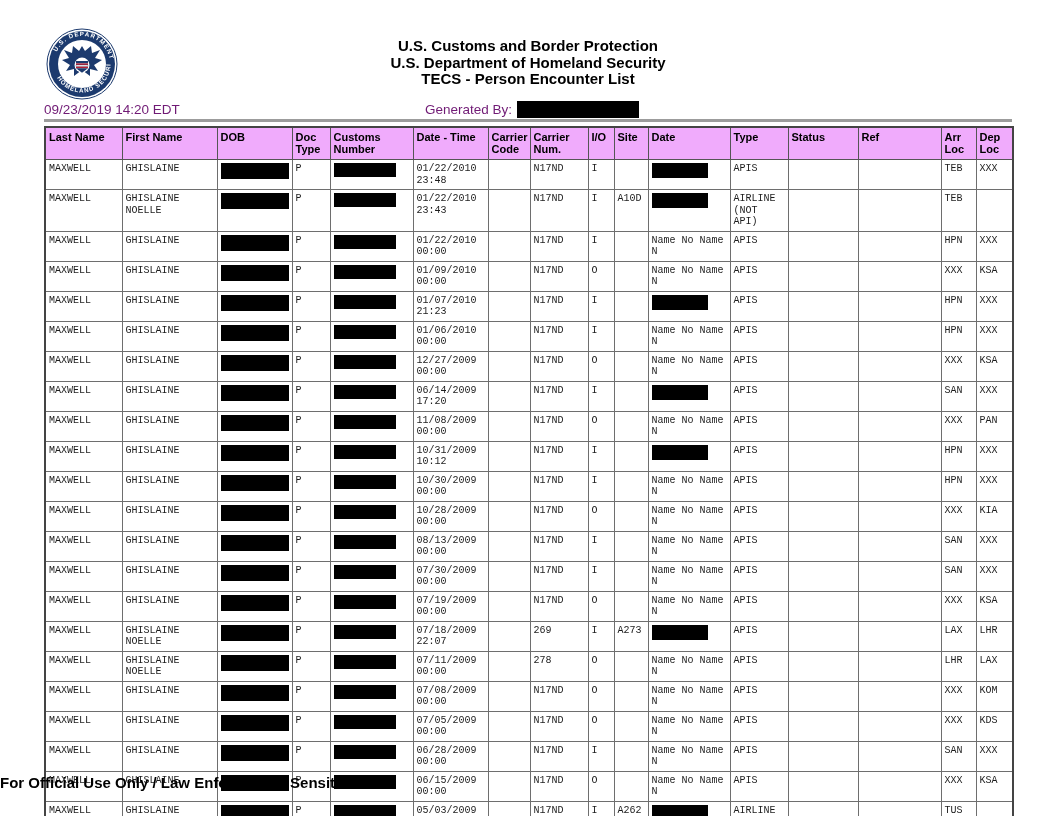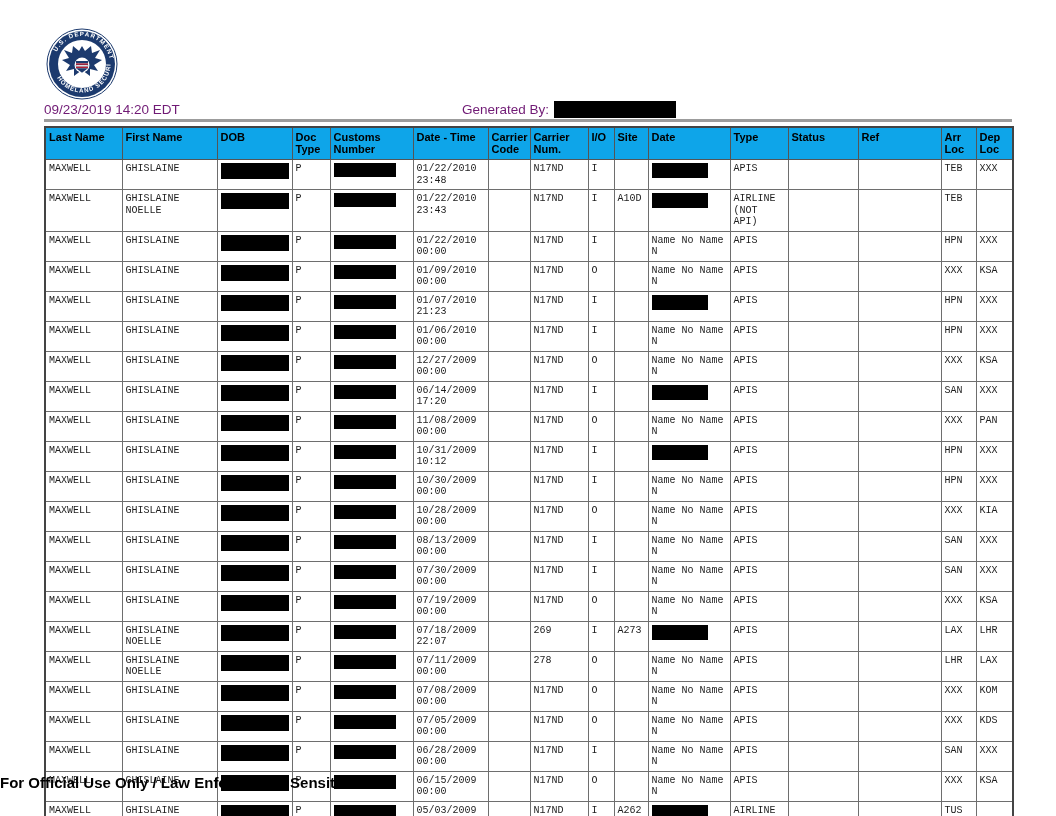--- a/index.html
+++ b/index.html
@@ -6,30 +6,30 @@
   .page{position:relative;width:1056px;height:816px;background:#ffffff;margin:0 auto;
         font-family:"Liberation Sans", sans-serif;overflow:hidden;}
 
   
   .seal{position:absolute;left:46px;top:28px;width:72px;height:72px;}
   .title-block{position:absolute;top:38px;left:0;right:0;text-align:center;
                font-weight:bold;font-size:15px;line-height:16.5px;color:#000;}
   .info-line{position:absolute;top:101px;left:44px;width:968px;height:18px;font-size:13.5px;color:#701a75;}
   .timestamp{position:absolute;left:0;top:1px;}
   .generated{position:absolute;left:381px;top:0;display:flex;align-items:center;}
-  .generated .lbl{margin-right:5px;margin-left:37px;}
+  .generated .lbl{margin-right:5px;}
   .gen-redact{width:122px;height:17px;background:#000;display:inline-block;}
   .page-indicator{position:absolute;right:30px;top:1px;white-space:nowrap;margin-top:38px;}
   .page-total{font-family:"DejaVu Sans Mono", monospace;font-size:14px;position:relative;top:1px;letter-spacing:0px;}
   .rule{position:absolute;top:119px;left:44px;width:968px;height:3px;background:#9c9c9c;}
 
   
   table.encounters{position:absolute;top:126px;left:44px;width:968px;
     border-collapse:collapse;table-layout:fixed;border:2px solid #444;}
-  .encounters th{background:#0ea5e9;font-size:11px;line-height:12px;font-weight:bold;
+  .encounters th{background:#f0abfc;font-size:11px;line-height:12px;font-weight:bold;
     text-align:left;vertical-align:top;padding:3px 3px 4px 3px;border:1px solid #555;color:#000;}
   .encounters td{font-family:"Liberation Mono","DejaVu Sans Mono",monospace;
     font-size:10px;line-height:11.5px;color:#1c1c1c;vertical-align:top;
     padding:3px 3px;border:1px solid #6e6e6e;white-space:pre-line;height:22px;
     overflow:hidden;}
   col.c1{width:77px}  col.c2{width:95px}  col.c3{width:75px}  col.c4{width:38px}
   col.c5{width:83px}  col.c6{width:75px}  col.c7{width:42px}  col.c8{width:58px}
   col.c9{width:26px}  col.c10{width:34px} col.c11{width:82px} col.c12{width:58px}
   col.c13{width:70px} col.c14{width:83px} col.c15{width:35px} col.c16{width:37px}
 
@@ -70,20 +70,25 @@
       <g>
         <rect x="30" y="33" width="12" height="2.4" fill="#1c3a6e"></rect>
         <rect x="30" y="35.4" width="12" height="1.6" fill="#b22234"></rect>
         <rect x="30" y="37" width="12" height="1.6" fill="#ffffff" stroke="#1c3a6e" stroke-width="0.3"></rect>
         <rect x="30" y="38.6" width="12" height="1.6" fill="#b22234"></rect>
         <path d="M30 40.2 h12 l-6 4.5 z" fill="#1c3a6e"></path>
       </g>
     </svg>
   </div>
 
+  <div class="title-block">
+    <div>U.S. Customs and Border Protection</div>
+    <div>U.S. Department of Homeland Security</div>
+    <div>TECS - Person Encounter List</div>
+  </div>
 
   <div class="info-line">
     <span class="timestamp">09/23/2019 14:20 EDT</span>
     <span class="generated">
       <span class="lbl">Generated By:</span>
       <span class="gen-redact"></span>
     </span>
     <span class="page-indicator">
       <span>Page 7 of</span>
       <span class="page-total">14</span>

